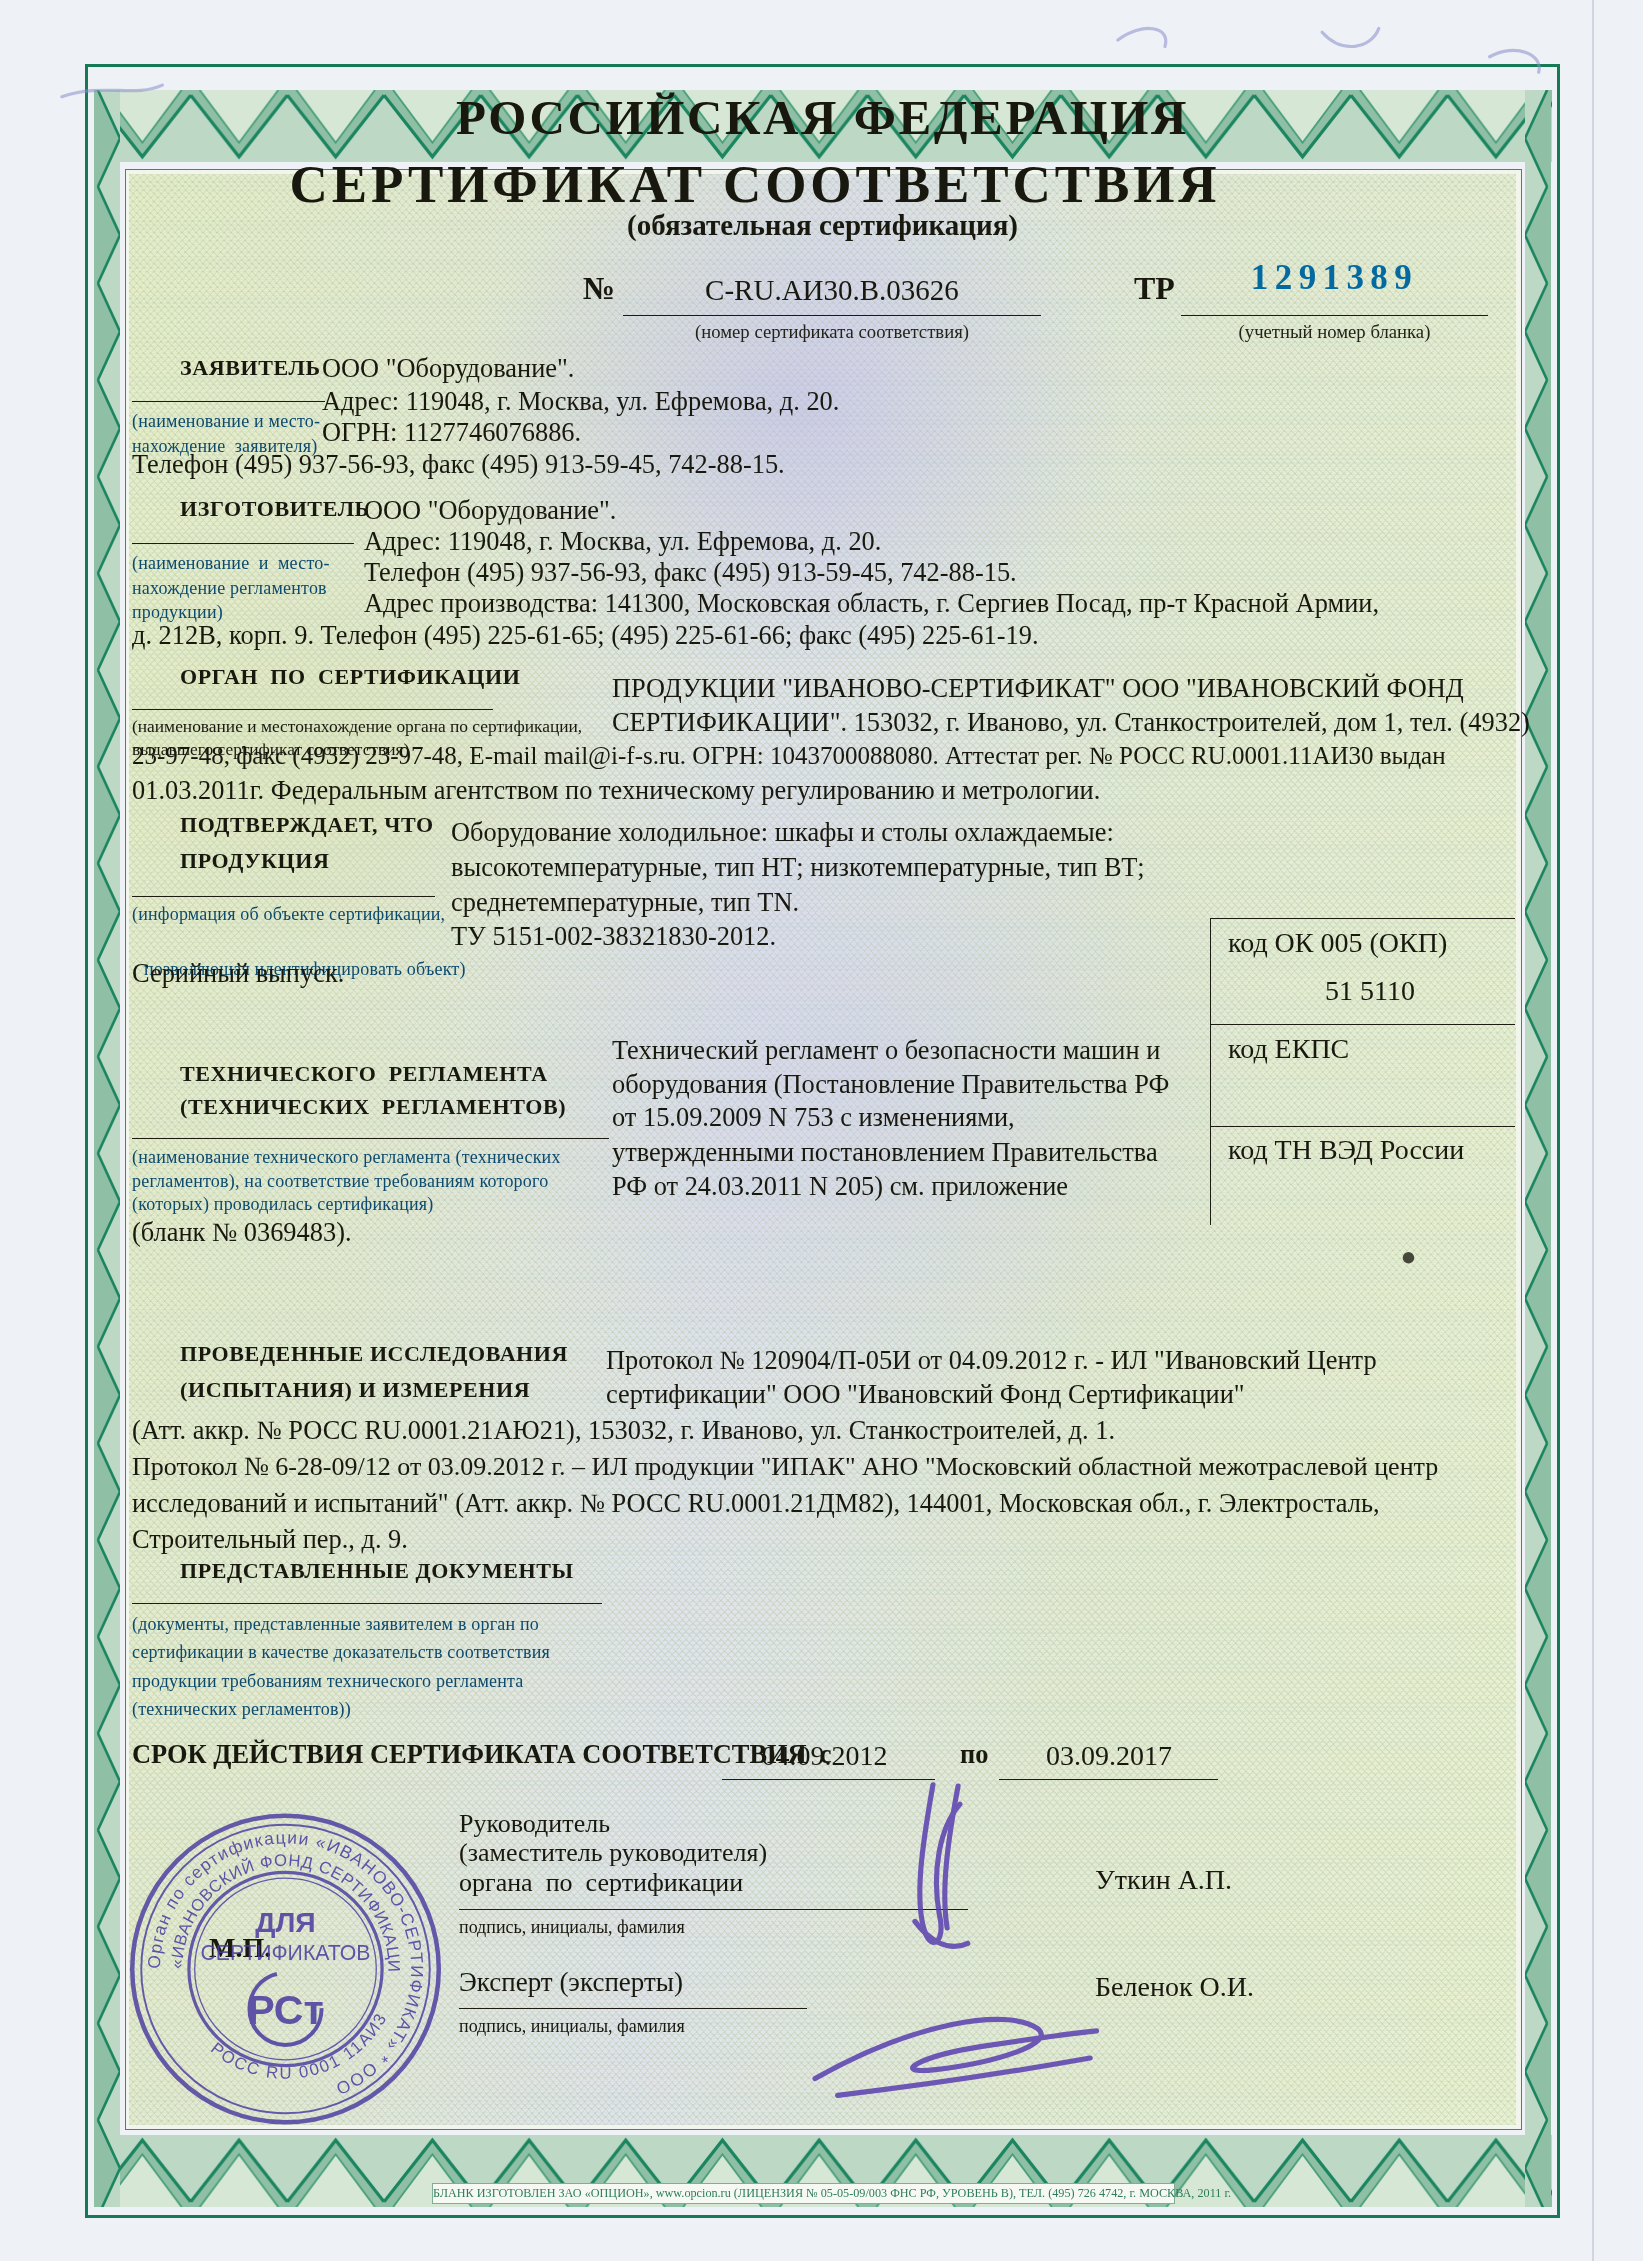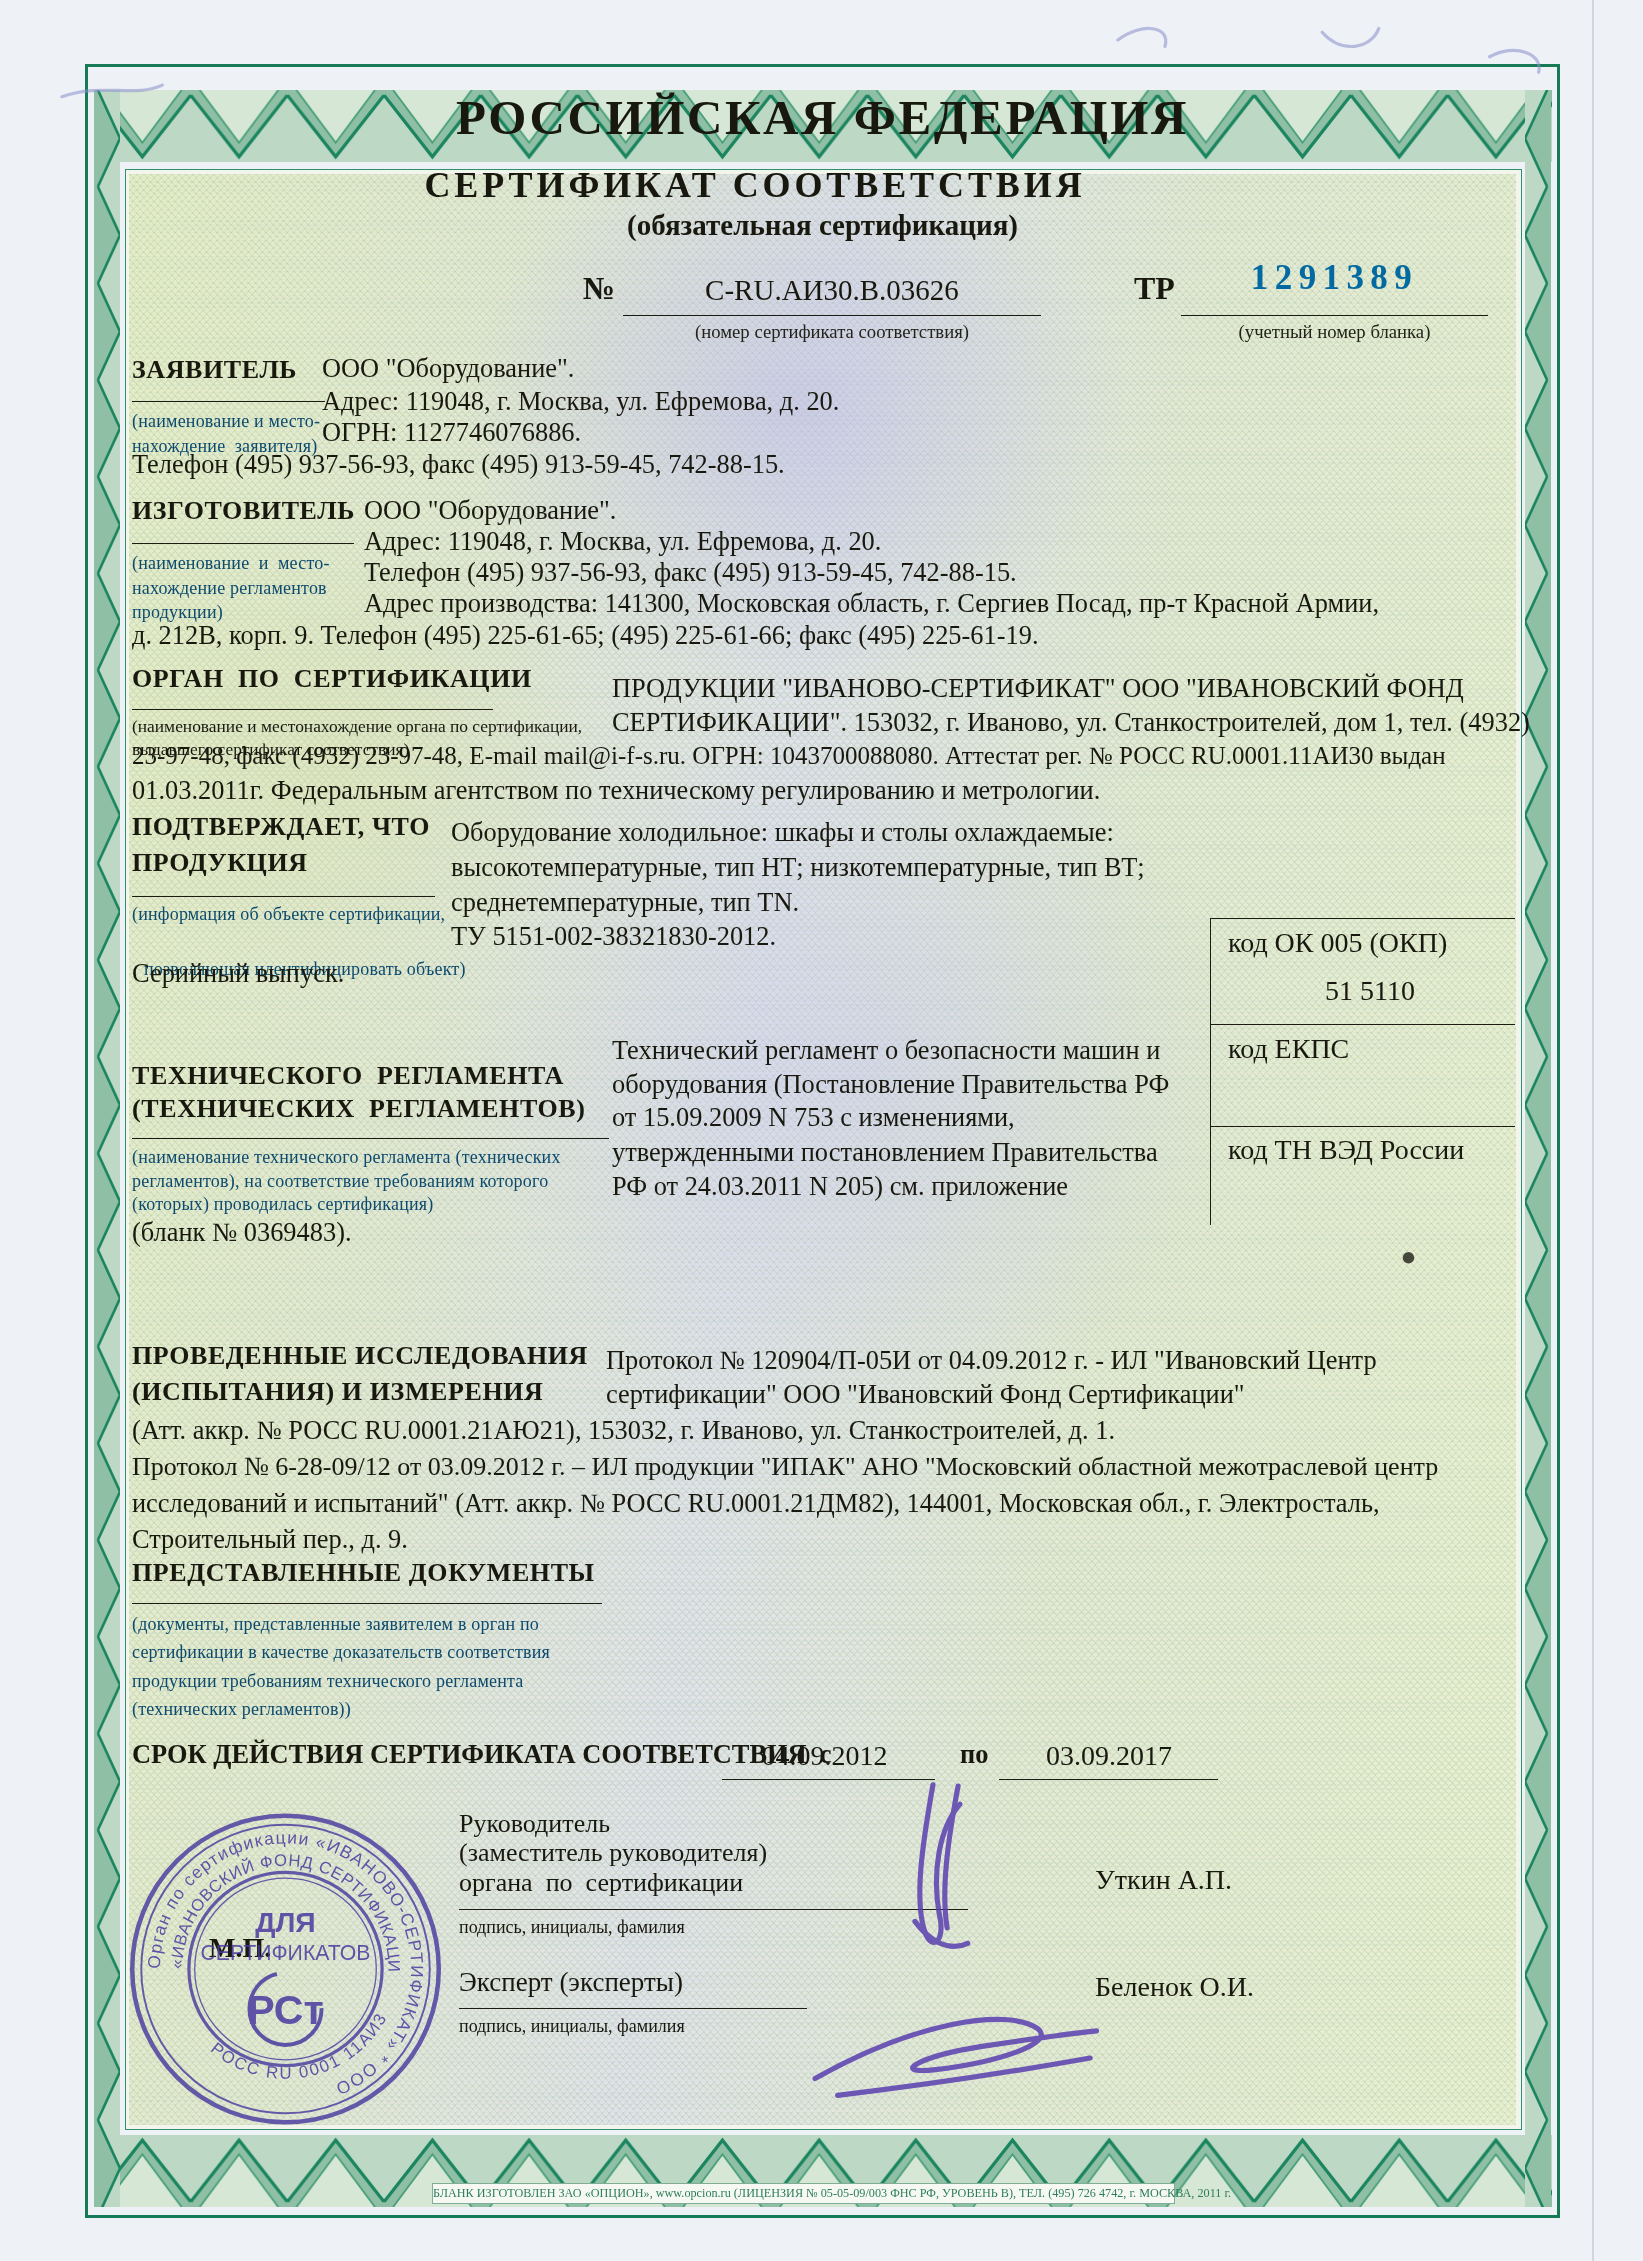--- a/index.html
+++ b/index.html
@@ -1,21 +1,21 @@
 <!DOCTYPE html>
 <html style="font-size:10.3px"><head>
 <meta charset="utf-8">
 <style>
   html,body{margin:0;padding:0;}
   body{width:1643px;height:2261px;background:#eef1f6;font-family:"Liberation Serif","DejaVu Serif",serif;}
   .page{position:relative;width:1643px;height:2261px;overflow:hidden;}
   .t{position:absolute;white-space:pre;color:#18180f;line-height:1.08;}
   .b{font-weight:bold;}
   .ctr{text-align:center;}
-  .lbl{font-weight:bold;font-size:26px;letter-spacing:0.6px;}
+  .lbl{font-weight:bold;font-size:22px;letter-spacing:0.6px;padding-left:48px;}
   .sub{font-size:18px;letter-spacing:0.2px;color:#0c4a6e;}
   .val{font-size:26.4px;}
   .cap{font-size:18.7px;color:#23231a;}
   .hr{position:absolute;height:0;border-top:1.9px solid #1c1c12;}
   .frame{position:absolute;left:85px;top:64px;width:1475px;height:2154px;border:3.9px solid #157a55;box-sizing:border-box;}
   .band{position:absolute;}
   .innerline{position:absolute;left:125px;top:169px;width:1397px;height:1961px;border:1.9px solid #2f8f6f;box-sizing:border-box;background:#f2f5ec;}
   .guilloche{position:absolute;left:129px;top:174px;width:1387px;height:1951px;
     background:
       radial-gradient(ellipse 490px 400px at 48% 12%, rgba(186,184,228,.52), rgba(186,184,228,0) 68%),
@@ -81,21 +81,21 @@
       <path d="M34,0 L0,75 L34,150" fill="none" stroke="#1b8560" stroke-width="4"></path>
     </pattern>
       </defs>
     <rect width="40" height="3285" fill="url(#chvR)"></rect>
   </svg>
 
   <div class="innerline"></div>
   <div class="guilloche"></div>
 
   <div class="t b ctr" style="left:129px;top:92px;width:1387px;font-size:49px;letter-spacing:2.6px;">РОССИЙСКАЯ ФЕДЕРАЦИЯ</div>
-  <div class="t b ctr" style="left:129px;top:166px;width:1252px;font-size:36px;letter-spacing:3.9px;">СЕРТИФИКАТ СООТВЕТСТВИЯ</div>
+  <div class="t b ctr" style="left:129px;top:156px;width:1252px;font-size:53px;letter-spacing:3.9px;">СЕРТИФИКАТ СООТВЕТСТВИЯ</div>
   <div class="t b ctr" style="left:129px;top:210px;width:1387px;font-size:29px;">(обязательная сертификация)</div>
 
   <div class="t b" style="left:583px;top:271px;font-size:32px;">№</div>
   <div class="t ctr" style="left:623px;top:275px;width:418px;font-size:29px;">C-RU.АИ30.В.03626</div>
   <div class="hr" style="left:623px;top:315px;width:418px;"></div>
   <div class="t cap ctr" style="left:623px;top:322px;width:418px;">(номер сертификата соответствия)</div>
   <div class="t b" style="left:1134px;top:271px;font-size:32px;">ТР</div>
   <div class="t b ctr" style="left:1181px;top:259px;width:307px;font-size:35px;letter-spacing:6.4px;color:#0369a1;">1291389</div>
   <div class="hr" style="left:1181px;top:315px;width:307px;"></div>
   <div class="t cap ctr" style="left:1181px;top:322px;width:307px;">(учетный номер бланка)</div>

